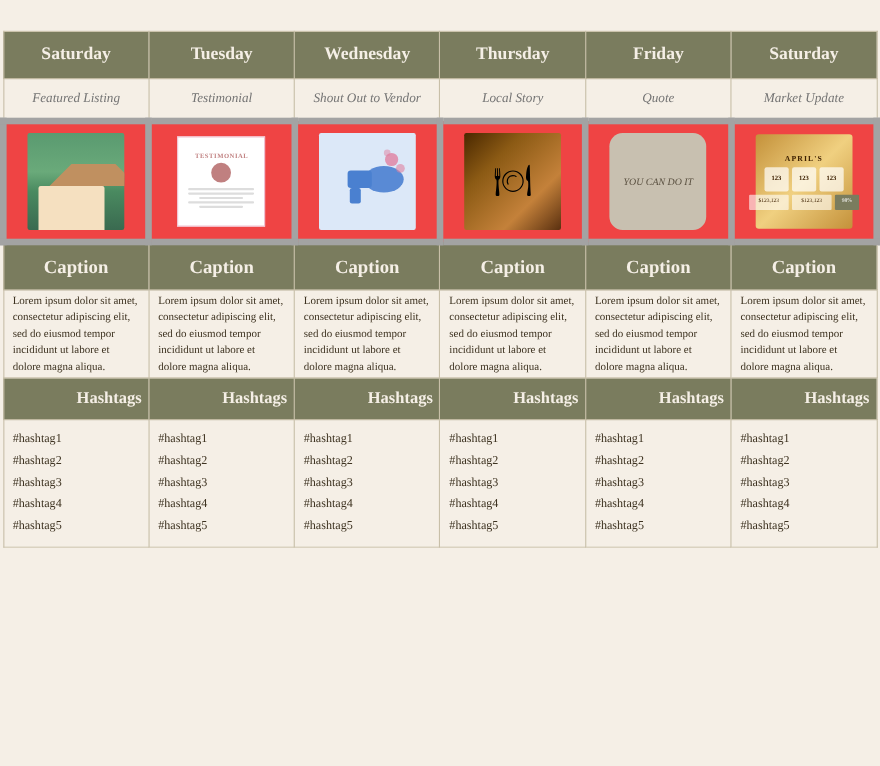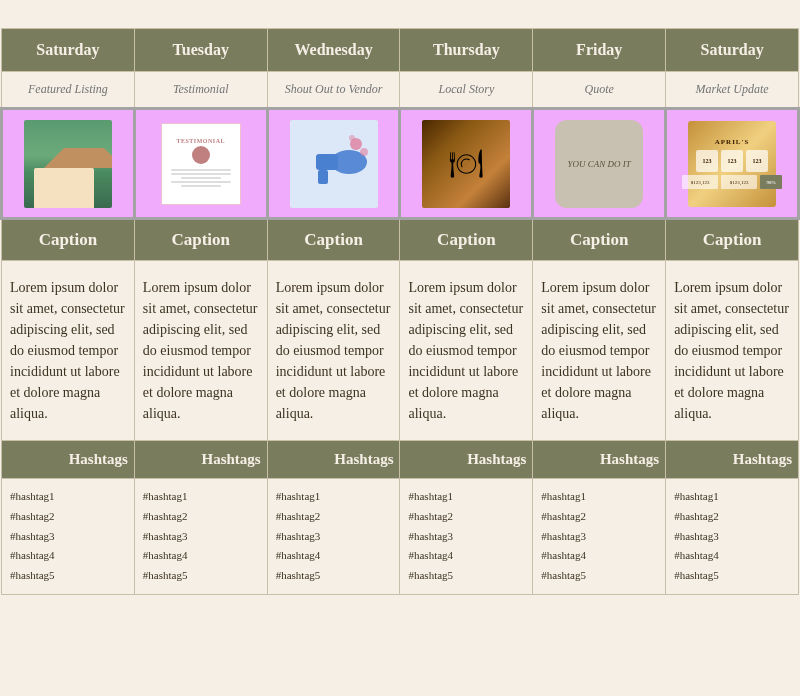--- a/index.html
+++ b/index.html
@@ -53,44 +53,44 @@
       text-align: center;
       padding: 10px 6px;
       font-family: Georgia, serif;
       font-style: italic;
       border: 1px solid #c8bfa8;
       vertical-align: middle;
       min-height: 40px;
     }
 
     .image-cell {
-      background: #f0abfc;
+      background: #ef4444;
       text-align: center;
       padding: 6px;
-      border: 3px solid #a3a3a3;
+      border: 6px solid #a3a3a3;
       height: 110px;
       vertical-align: middle;
     }
 
     .caption-cell {
       background: #7a7c5e;
       color: #f5efe6;
       font-size: 17px;
       font-weight: bold;
       text-align: center;
       padding: 10px 6px;
       font-family: Georgia, serif;
       border: 1px solid #c8bfa8;
     }
 
     .lorem-cell {
       background: #f5efe6;
       color: #3d3220;
-      font-size: 14px;
-      padding: 16px 8px;
+      font-size: 10px;
+      padding: 2px 8px;
       border: 1px solid #c8bfa8;
       vertical-align: top;
       line-height: 1.5;
       font-family: Georgia, serif;
     }
 
     .hashtag-header-cell {
       background: #7a7c5e;
       color: #f5efe6;
       font-size: 15px;

